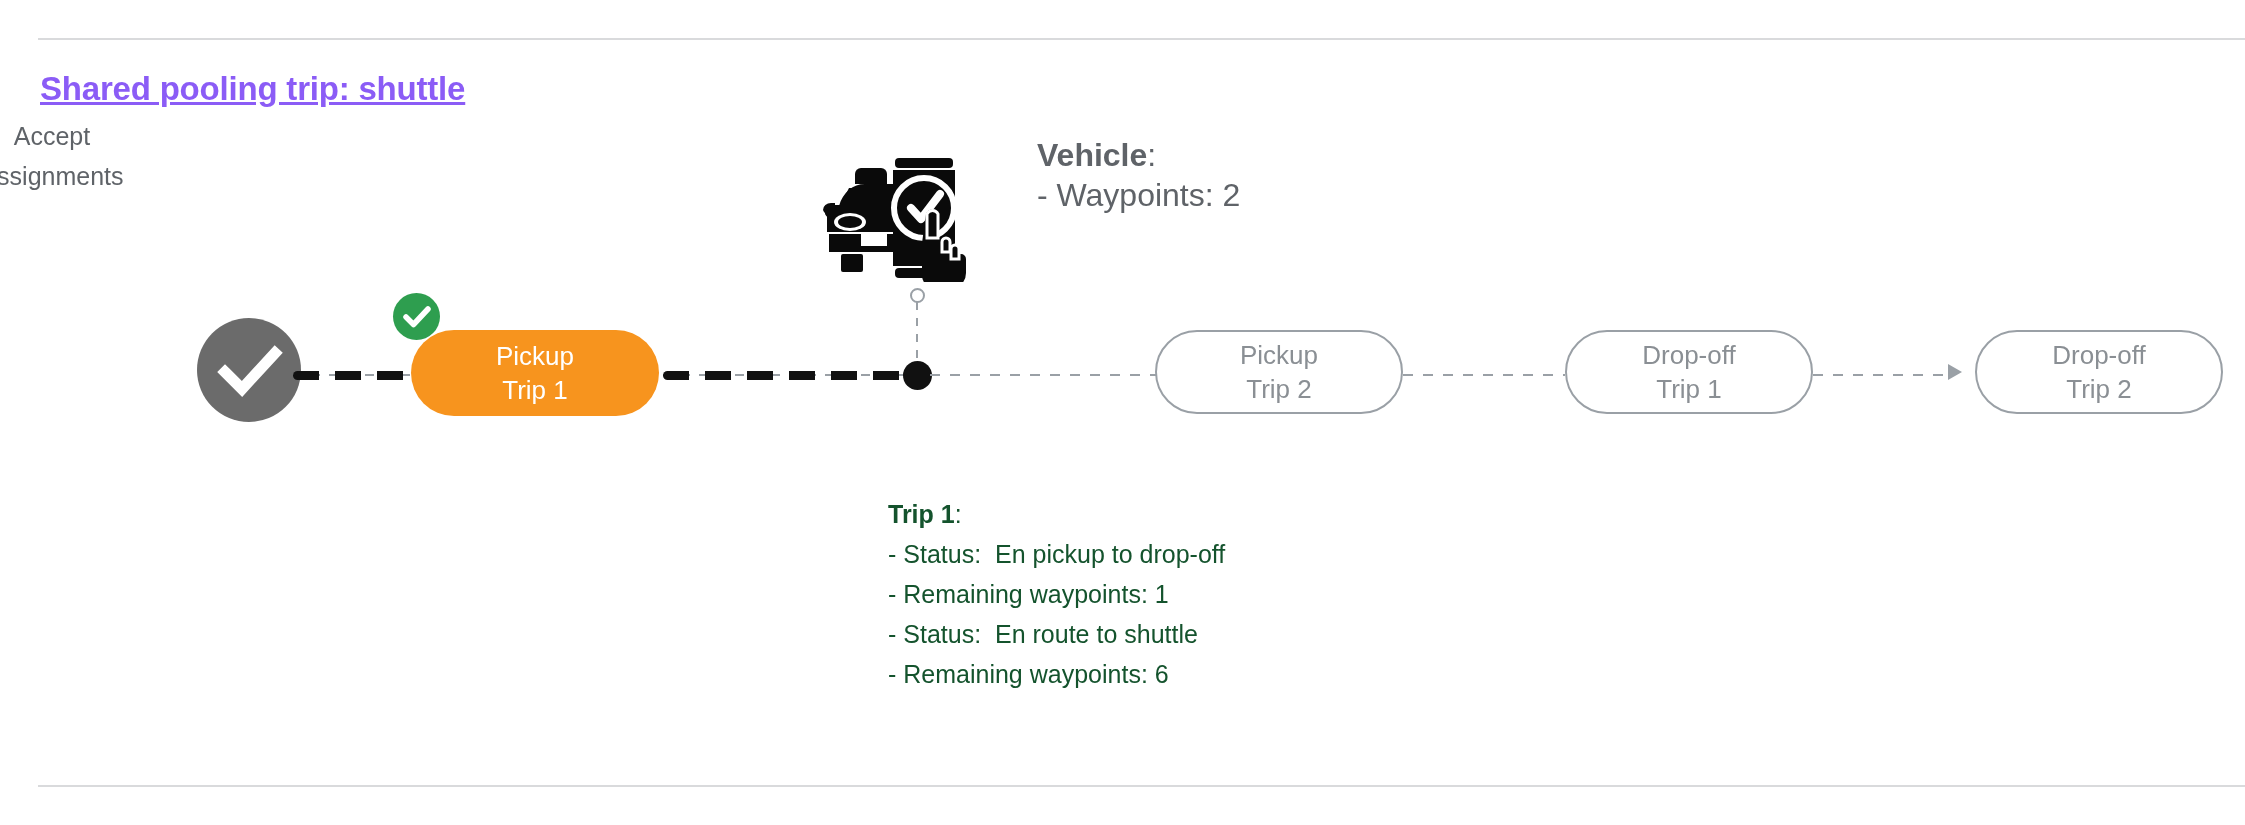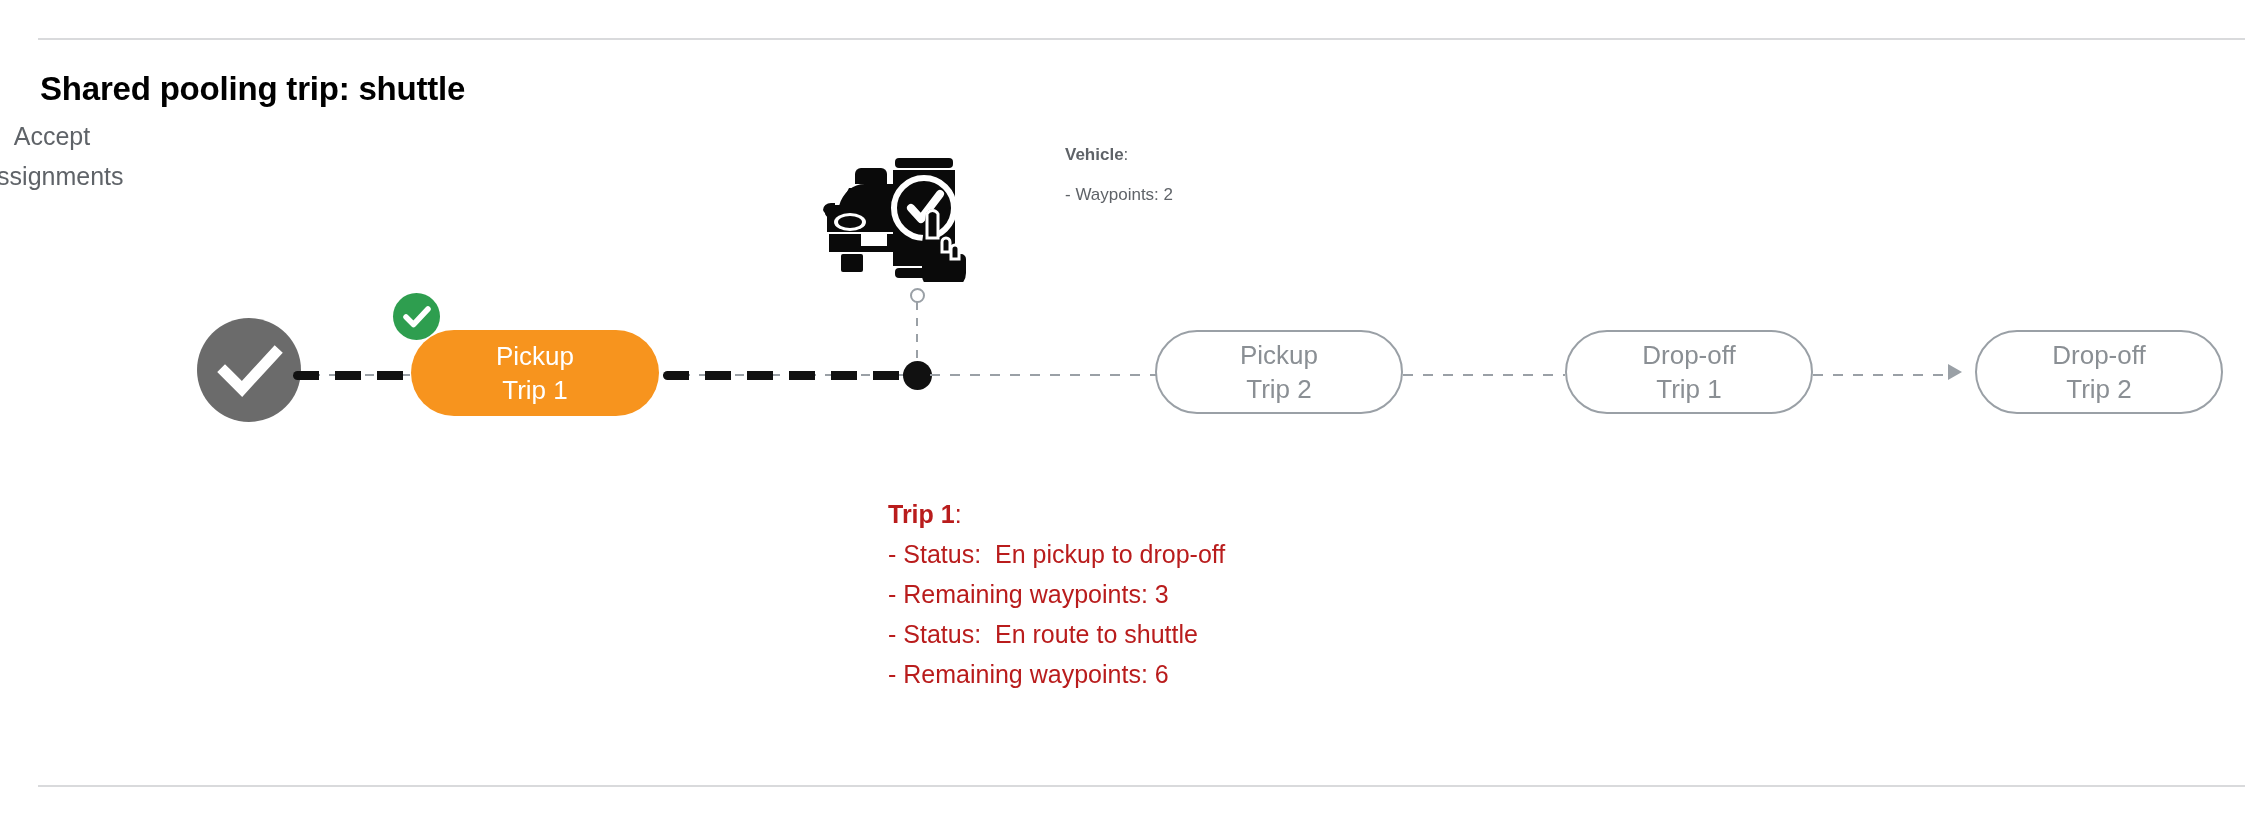--- a/index.html
+++ b/index.html
@@ -30,23 +30,24 @@
   .divider.top    { top: 38px; }
   .divider.bottom { top: 785px; }
 
   
   .page-title {
     position: absolute;
     left: 40px;
     top: 70px;
     font-size: 33px;
     font-weight: bold;
-    color: #000000;
+    color: #8b5cf6;
     letter-spacing: -0.2px;
     white-space: nowrap;
+    text-decoration: underline;
   }
 
   
   .accept-node {
     position: absolute;
     left: 197px;
     top: 318px;
     width: 104px;
     height: 104px;
   }
@@ -138,25 +139,24 @@
     top: 122px;
     width: 180px;
     height: 160px;
   }
 
   
   .vehicle-info {
     position: absolute;
     left: 1037px;
     top: 135px;
-    font-size: 17px;
+    font-size: 32px;
     line-height: 40px;
     color: #5f6368;
     white-space: nowrap;
-    margin-left: 28px;
   }
   .vehicle-info .hd { font-weight: bold; }
 
   
   .pill-active {
     position: absolute;
     left: 411px;
     top: 330px;
     width: 248px;
     height: 86px;
@@ -225,21 +225,21 @@
     border-left: 14px solid #9aa0a6;
   }
 
   
   .trips-info {
     position: absolute;
     left: 888px;
     top: 494px;
     font-size: 25px;
     line-height: 40px;
-    color: #b91c1c;
+    color: #14532d;
     white-space: nowrap;
   }
   .trips-info .hd { font-weight: bold; }
   .trips-info .row { display: block; }
 </style>
 </head>
 <body>
 
 <div id="root">
 
@@ -347,21 +347,21 @@
   </div>
 
   <div class="trips-info">
     <div class="row">
       <span class="hd">Trip 1</span><span>:</span>
     </div>
     <div class="row">
       <span>- Status:</span>&nbsp;
       <span>En pickup to drop-off</span>
     </div>
-    <div class="row">- Remaining waypoints: 3</div>
+    <div class="row">- Remaining waypoints: 1</div>
     <div class="row">
       <span>- Status:</span>&nbsp;
       <span>En route to shuttle</span>
     </div>
     <div class="row">- Remaining waypoints: 6</div>
   </div>
 
   <div class="divider bottom"></div>
 
 </div>

